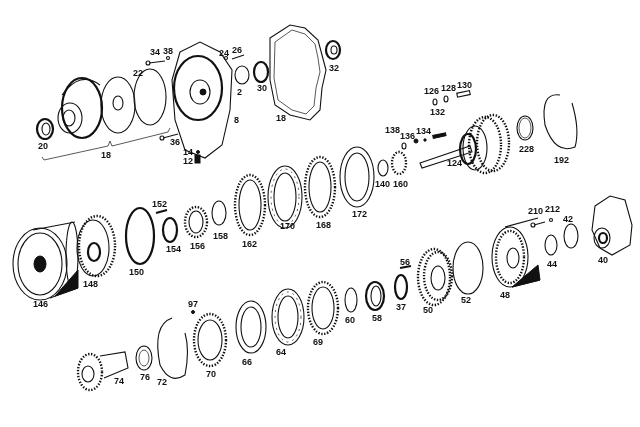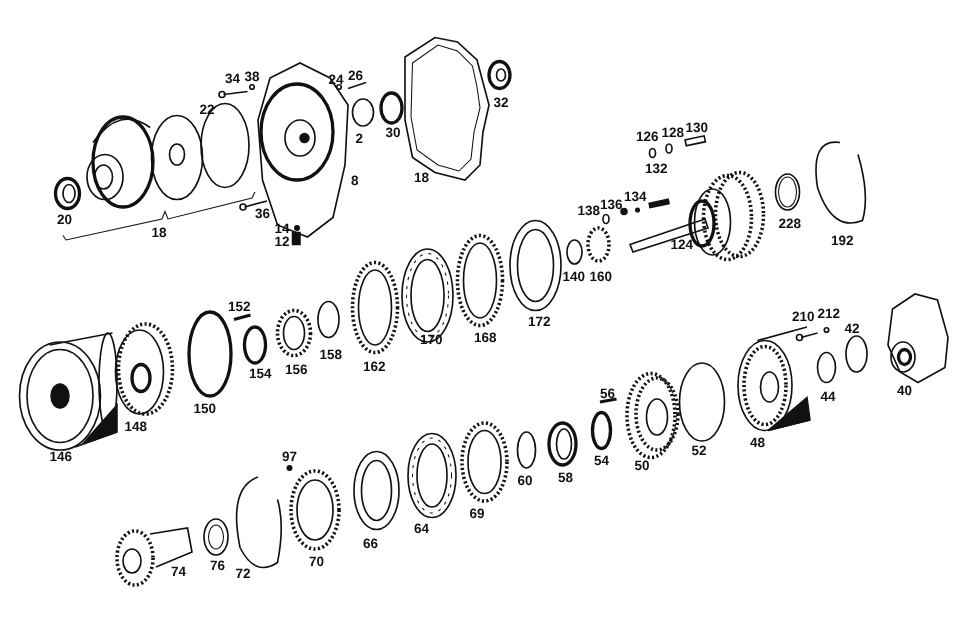--- a/index.html
+++ b/index.html
@@ -265,21 +265,21 @@
 <span class="lbl" style="left:257px;top:84px">30</span>
 <span class="lbl" style="left:276px;top:114px">18</span>
 <span class="lbl" style="left:329px;top:64px">32</span>
 
 <span class="lbl" style="left:424px;top:87px">126</span>
 <span class="lbl" style="left:441px;top:84px">128</span>
 <span class="lbl" style="left:457px;top:81px">130</span>
 <span class="lbl" style="left:400px;top:132px">136</span>
 <span class="lbl" style="left:416px;top:127px">134</span>
 <span class="lbl" style="left:430px;top:108px">132</span>
-<span class="lbl" style="left:385px;top:136px">138</span>
+<span class="lbl" style="left:385px;top:126px">138</span>
 <span class="lbl" style="left:447px;top:159px">124</span>
 <span class="lbl" style="left:519px;top:145px">228</span>
 <span class="lbl" style="left:554px;top:156px">192</span>
 <span class="lbl" style="left:375px;top:180px">140</span>
 <span class="lbl" style="left:393px;top:180px">160</span>
 
 <span class="lbl" style="left:33px;top:300px">146</span>
 <span class="lbl" style="left:83px;top:280px">148</span>
 <span class="lbl" style="left:129px;top:268px">150</span>
 <span class="lbl" style="left:152px;top:200px">152</span>
@@ -287,21 +287,21 @@
 <span class="lbl" style="left:190px;top:242px">156</span>
 <span class="lbl" style="left:213px;top:232px">158</span>
 <span class="lbl" style="left:242px;top:240px">162</span>
 <span class="lbl" style="left:280px;top:222px">170</span>
 <span class="lbl" style="left:316px;top:221px">168</span>
 <span class="lbl" style="left:352px;top:210px">172</span>
 
 <span class="lbl" style="left:400px;top:258px">56</span>
 <span class="lbl" style="left:345px;top:316px">60</span>
 <span class="lbl" style="left:372px;top:314px">58</span>
-<span class="lbl" style="left:396px;top:303px">54</span>
+<span class="lbl" style="left:396px;top:303px">37</span>
 <span class="lbl" style="left:423px;top:306px">50</span>
 <span class="lbl" style="left:461px;top:296px">52</span>
 <span class="lbl" style="left:500px;top:291px">48</span>
 <span class="lbl" style="left:528px;top:207px">210</span>
 <span class="lbl" style="left:545px;top:205px">212</span>
 <span class="lbl" style="left:563px;top:215px">42</span>
 <span class="lbl" style="left:547px;top:260px">44</span>
 <span class="lbl" style="left:598px;top:256px">40</span>
 
 <span class="lbl" style="left:188px;top:300px">97</span>

